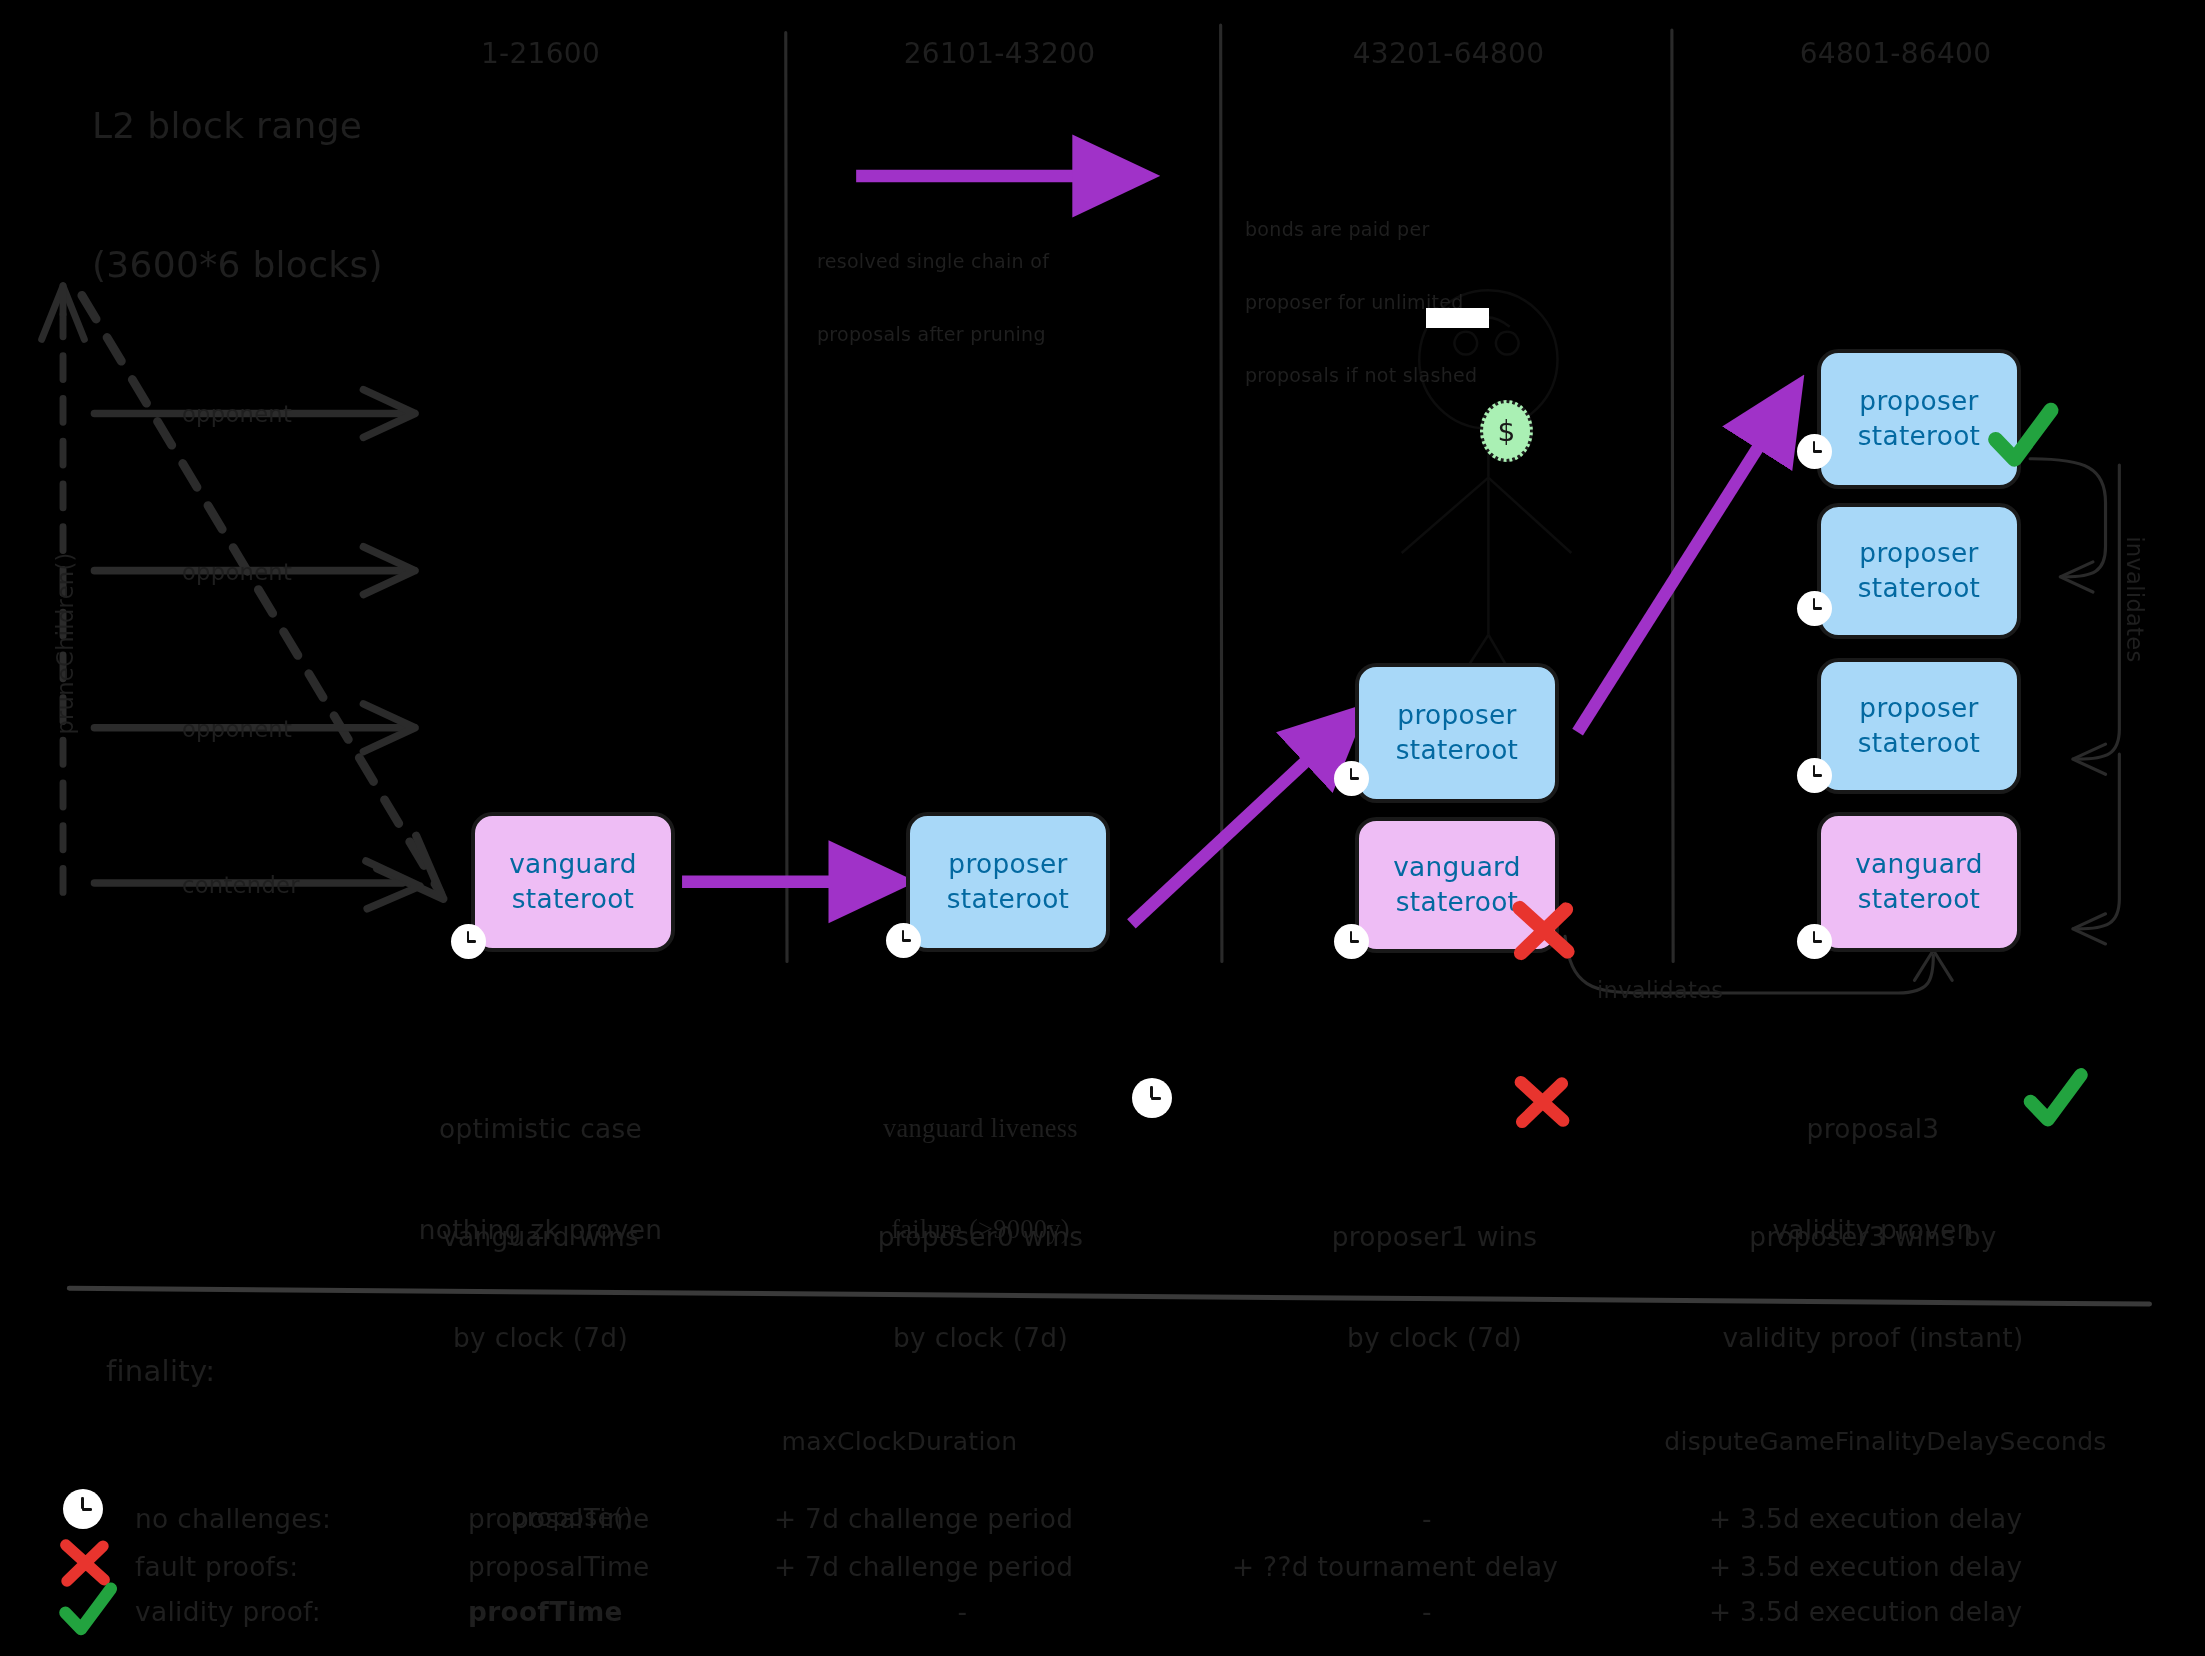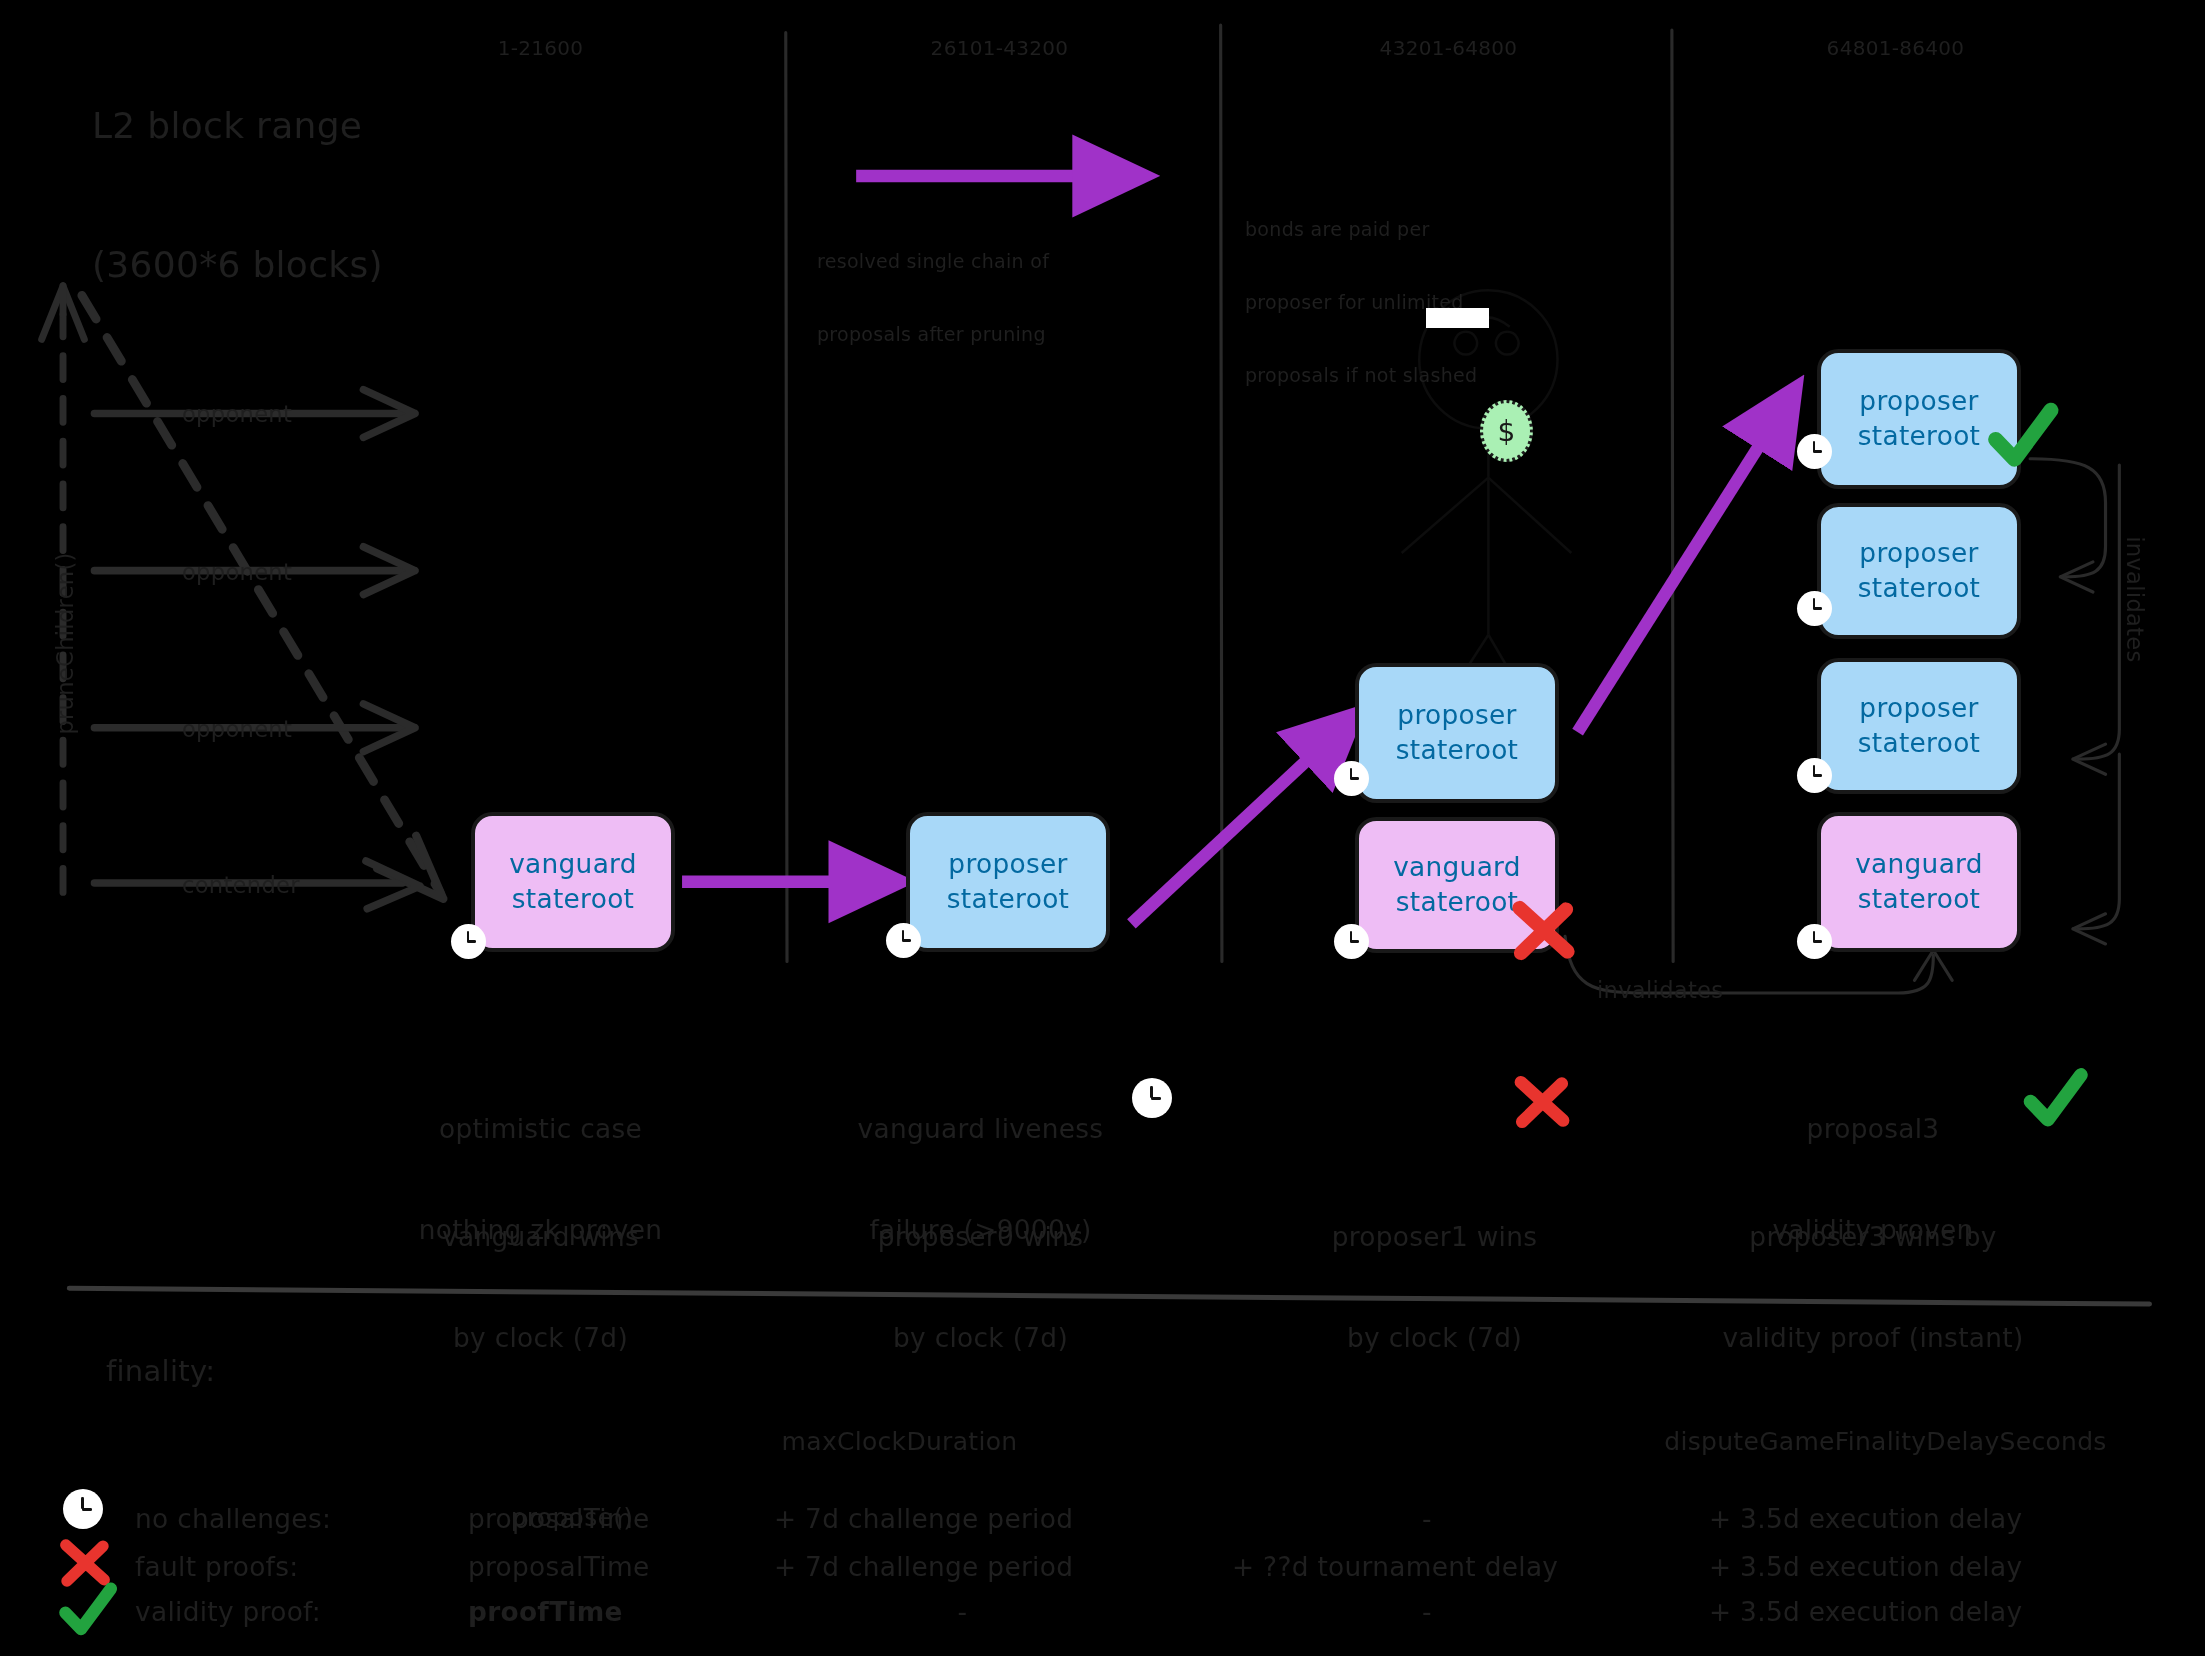--- a/index.html
+++ b/index.html
@@ -9,21 +9,21 @@
     color:#1f1f1f;
   }
   #stage{position:absolute;inset:0;}
   svg.layer{position:absolute;left:0;top:0;width:2205px;height:1656px;pointer-events:none;}
 
   
   .txt{
     position:absolute;color:#1f1f1f;line-height:1.28;
     white-space:pre;font-weight:400;letter-spacing:0.3px;
   }
-  .hdr{font-size:20px;text-align:center;}
+  .hdr{font-size:28px;text-align:center;}
   .note{font-size:19px;text-align:left;}
   .cap{font-size:26.4px;text-align:center;}
   .fin-h{font-size:25px;text-align:center;}
   .fin-c{font-size:26.4px;}
   .finality-title{font-size:29px;margin-left:37px;}
   .edge-lbl{font-size:22.6px;}
   .small-lbl{font-size:22.6px;}
 
   
   .node{
@@ -236,21 +236,21 @@
 
   <div class="txt cap" style="left:396px;top:1044px;width:289px;">
     <div>optimistic case</div>
     <div>nothing zk proven</div>
   </div>
   <div class="txt cap" style="left:396px;top:1152px;width:289px;">
     <div>vanguard wins</div>
     <div>by clock (7d)</div>
   </div>
 
-  <div class="txt cap" style="left:836px;top:1044px;width:289px;">
+  <div class="txt cap" style="left:836px;top:1044px;width:289px;font-family:Liberation Serif, serif;">
     <div>vanguard liveness</div>
     <div>failure (&gt;9000y)</div>
   </div>
   <div class="clock big" style="left:1132px;top:1078px;"></div>
   <div class="txt cap" style="left:836px;top:1152px;width:289px;">
     <div>proposer0 wins</div>
     <div>by clock (7d)</div>
   </div>
 
   <svg class="xmark" style="left:1509px;top:1069px;width:66px;height:66px;" viewBox="0 0 100 100">

